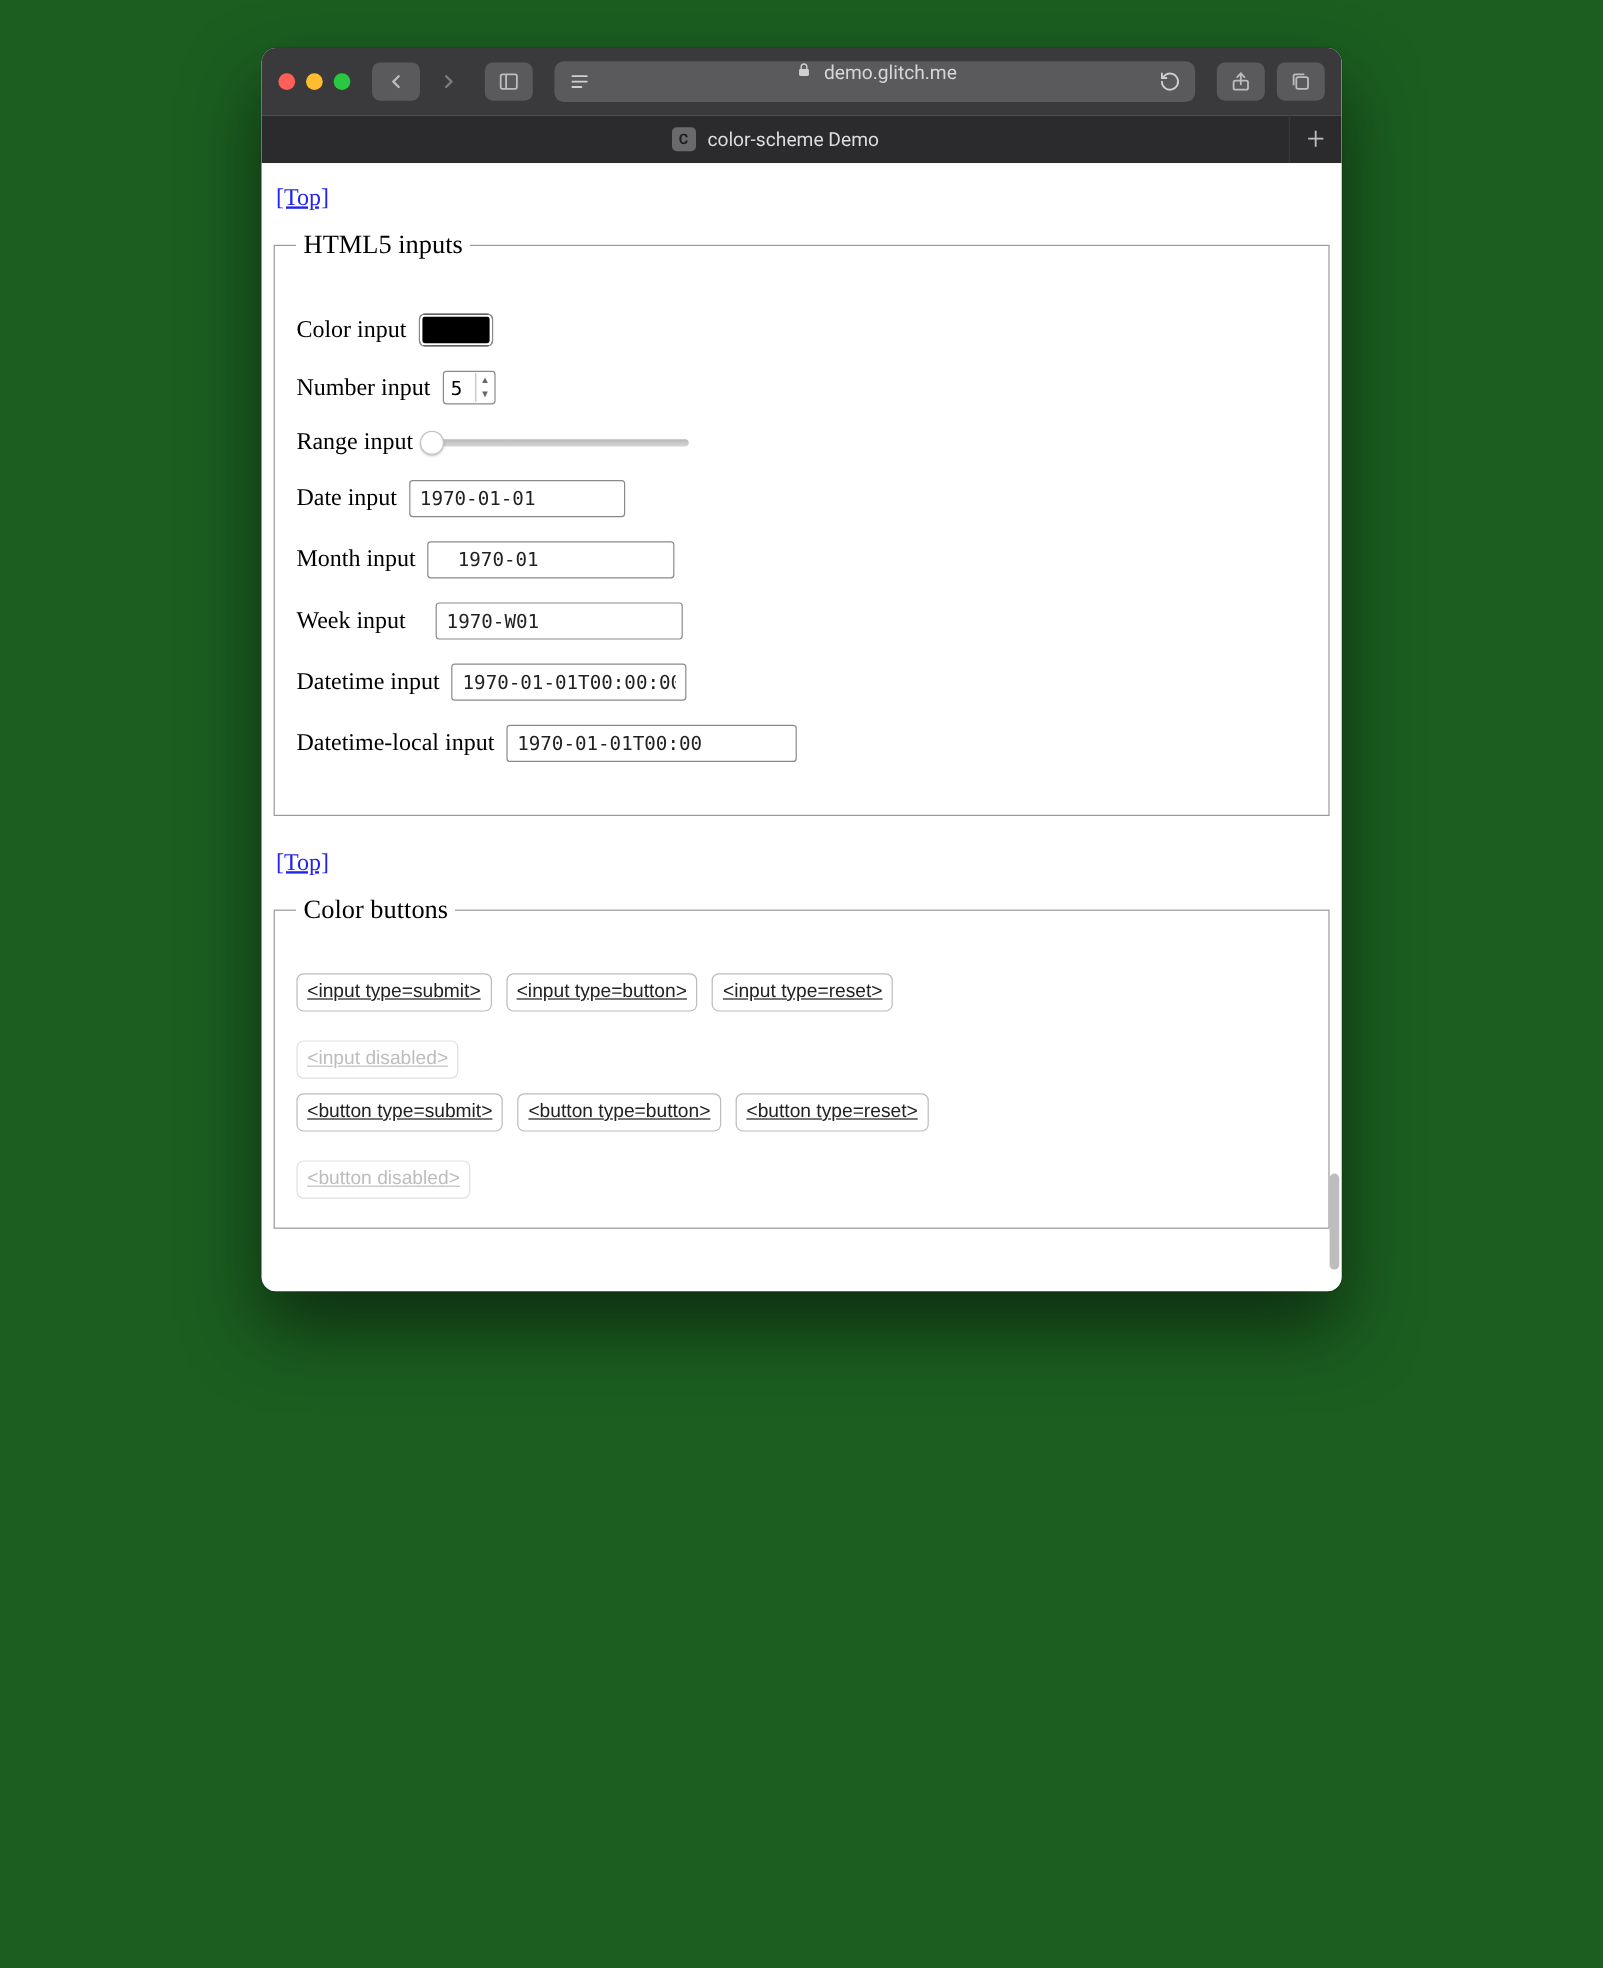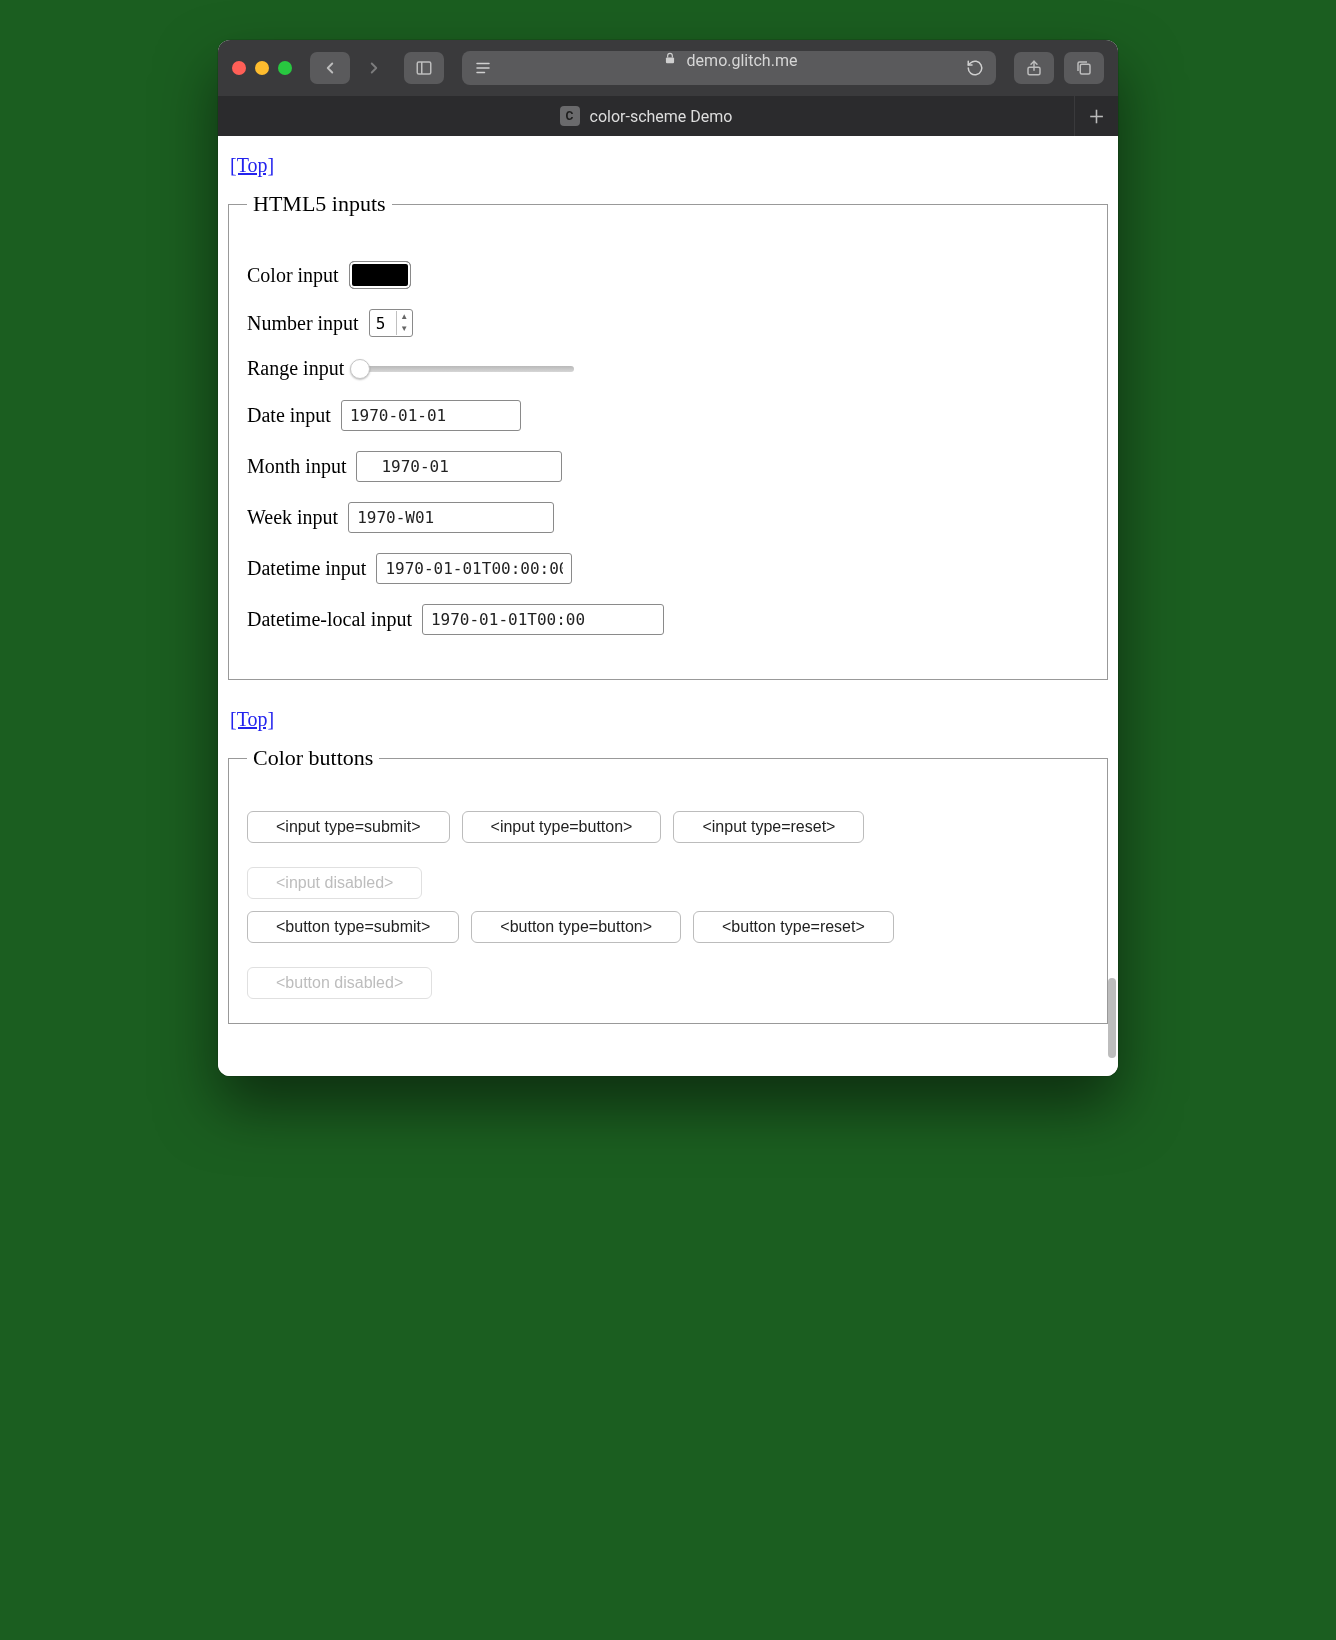--- a/index.html
+++ b/index.html
@@ -203,27 +203,28 @@
       border: 1px solid #8a8a8a;
       border-radius: 3px;
       background:#fff;
       color:#222;
     }
 
     
     .btn-flow { display:flex; flex-wrap:wrap; gap:12px; margin: 16px 0 0; }
     .abtn {
       font: 16px/1 -apple-system, BlinkMacSystemFont, sans-serif;
-      padding: 7px 28px;
+      padding: 7px 8px;
       border: 1px solid #bcbcbc;
       border-radius: 6px;
       background: #fff;
       color: #222;
       cursor: pointer;
       white-space: nowrap;
+      text-decoration: underline;
     }
     .abtn.disabled {
       color: #bdbdbd;
       border-color: #e0e0e0;
       cursor: default;
     }
     .break { flex-basis: 100%; height: 0; }
   </style>
 </head>
 <body>
@@ -339,21 +340,21 @@
         <input class="text-input" style="width: 180px;" value="1970-01-01">
       </div>
 
       <div class="row">
         <label>Month input</label>
         <input class="text-input" style="width: 206px; padding-left: 24px;" value="1970-01">
       </div>
 
       <div class="row">
         <label>Week input</label>
-        <input class="text-input" style="width: 206px;" value="1970-W01">
+        <input class="text-input" style="width: 206px; margin-left: 15px;" value="1970-W01">
       </div>
 
       <div class="row">
         <label>Datetime input</label>
         <input class="text-input" style="width: 196px;" value="1970-01-01T00:00:00Z">
       </div>
 
       <div class="row">
         <label>Datetime-local input</label>
         <input class="text-input" style="width: 242px;" value="1970-01-01T00:00">

